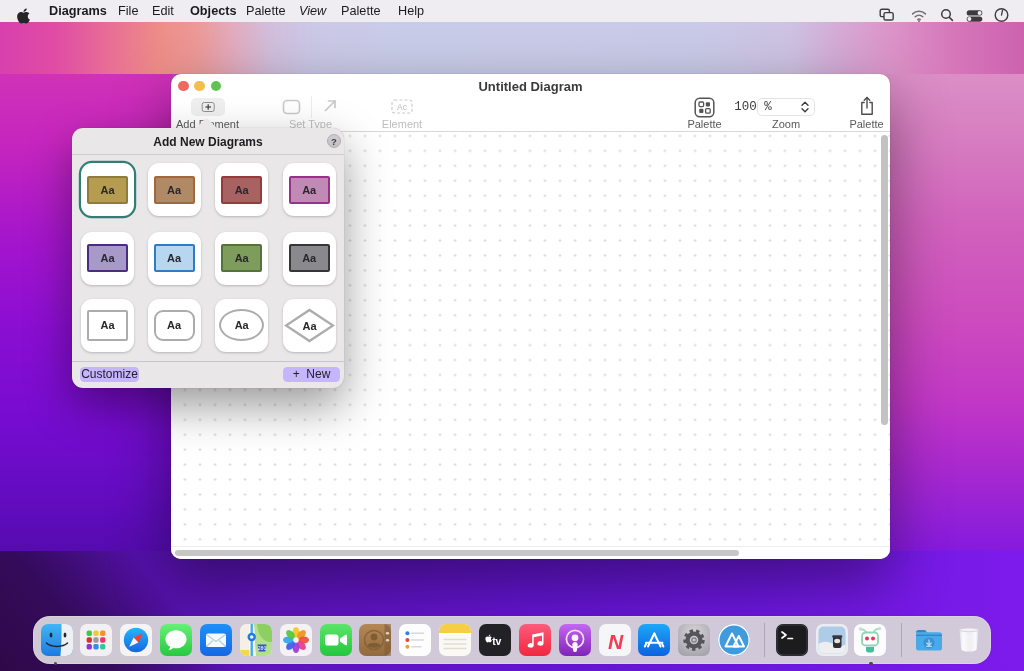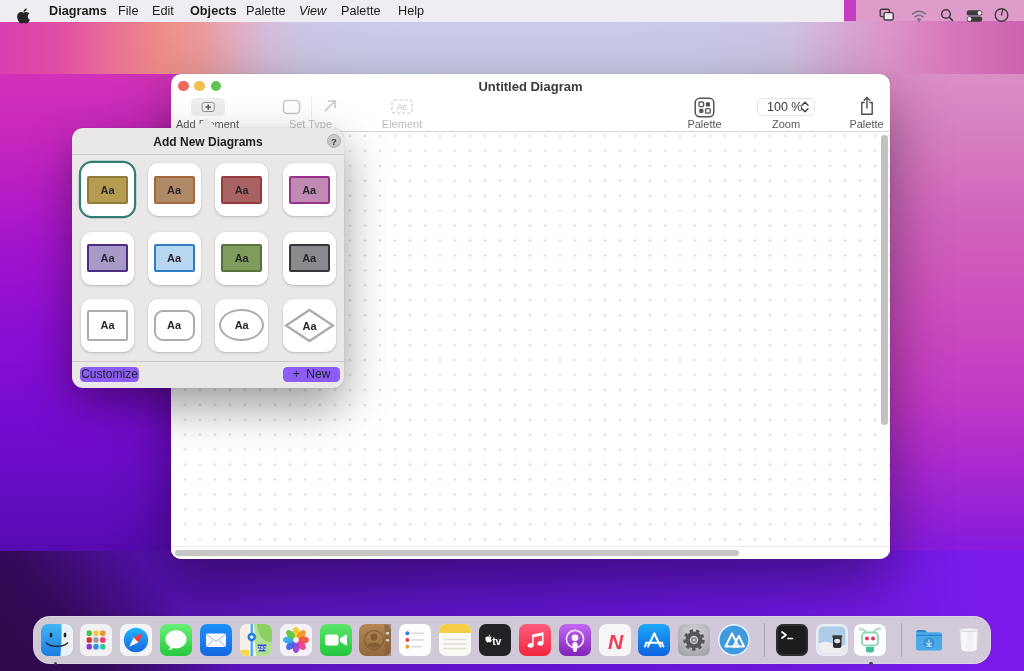--- a/index.html
+++ b/index.html
@@ -11,21 +11,21 @@
     linear-gradient(90deg, #D840AE 0px, #E04CA4 55px, #E86E96 110px, #EE8D87 160px, #EC9A9A 200px, #E2ACC0 235px, #D2BEDC 270px, #CBC8E6 310px, #C9CCE9 400px, #C9CAE8 700px, #CEC2E2 790px, #D6A8D4 845px, #DC94C8 890px, #D678BA 950px, #CE62B0 1024px),
     linear-gradient(50deg, #2E0948 0%, #340B5C 22%, rgba(52,11,92,0) 45%),
     linear-gradient(90deg, #4A0E94 0%, #5C13BA 25%, #6214CE 50%, #6B17DD 75%, #7D1BEC 100%),
     linear-gradient(180deg, #D83BB2 22px, #C726BE 140px, #A415CC 240px, #8A0ED2 330px, #760CD0 420px, #620CC0 500px, #500BA8 570px, #470A96 640px),
     linear-gradient(180deg, #DF9CCB 22px, #D883C2 120px, #D163BC 220px, #CC4BBE 320px, #C238C6 400px, #AC2ACE 460px, #9220D8 520px, #7D16E2 570px, #7A18E6 671px);
   background-repeat:no-repeat;
   background-size: 1024px 53px, 420px 120px, 1024px 120px, 172px 671px, 168px 671px;
   background-position: 0 21px, 0 551px, 0 551px, 0 0, 856px 0;
 }
 
-#menubar { position:absolute; left:0; top:0; width:844px; height:22px; background:#F0EDF2; display:flex; align-items:center; font-size:12.7px; color:#1b1b1d; }
+#menubar { position:absolute; left:0; top:0; width:1024px; height:22px; background:#F0EDF2; display:flex; align-items:center; font-size:12.7px; color:#1b1b1d; }
 #menubar .mi { position:absolute; top:0; height:22px; line-height:22px; }
 
 #win { position:absolute; left:171px; top:74px; width:719px; height:485px; background:#fff; border-radius:10px; box-shadow:0 22px 60px rgba(0,0,0,.42), 0 0 1px rgba(0,0,0,.35); }
 #titlebar { position:absolute; left:0; top:0; width:719px; height:57px; }
 .tl { position:absolute; top:6.8px; width:10.5px; height:10.5px; border-radius:50%; }
 #wtitle { position:absolute; left:0; right:0; top:5px; text-align:center; font-weight:bold; font-size:13px; color:#3a3a3c; }
 .tbicon { position:absolute; }
 .tblabel { position:absolute; top:44px; font-size:11px; color:#59595b; text-align:center; transform:translateX(-50%); white-space:nowrap; }
 .tblabel.dis { color:#bdbdbf; }
 #canvas { position:absolute; left:0; top:57px; width:719px; height:428px; border-top:1px solid #D9D7D9; background:#fff; border-radius:0 0 10px 10px; overflow:hidden; }
@@ -37,21 +37,21 @@
 
 #pop { position:absolute; left:72px; top:128px; width:272px; height:260px; background:#E9E7E8; border-radius:11px; box-shadow:0 18px 45px rgba(0,0,0,.4), 0 0 1px rgba(0,0,0,.3); }
 #poparrow { position:absolute; left:126px; top:-7.5px; width:17px; height:17px; background:#E9E7E8; transform:rotate(45deg); border-radius:3px; }
 #poptitle { position:absolute; left:0; right:0; top:7px; text-align:center; font-size:12px; font-weight:bold; color:#1d1d1f; }
 #pophelp { position:absolute; left:255px; top:5.5px; width:14px; height:14px; border-radius:50%; background:linear-gradient(180deg,#CFCDCF,#C2C0C2); border:.5px solid #AFADAF; font-size:9.5px; font-weight:bold; color:#3c3c3e; text-align:center; line-height:13px; }
 #popsep1 { position:absolute; left:0; top:25.5px; width:272px; height:1px; background:#CFCDCE; }
 #popsep2 { position:absolute; left:0; top:232.5px; width:272px; height:1px; background:#C8C6C7; }
 .card { position:absolute; width:53px; height:53px; background:#fff; border-radius:11px; box-shadow:0 1px 2.5px rgba(0,0,0,.22); }
 .card.sel { box-shadow:0 0 0 2.2px #337E74, 0 1px 2px rgba(0,0,0,.15); }
 .shape { position:absolute; left:6px; top:12.5px; width:41px; height:28px; border-radius:2px; display:flex; align-items:center; justify-content:center; font-size:11px; font-weight:bold; color:#28282c; }
-.pbtn { position:absolute; top:239px; height:15px; background:#8b5cf6; border-radius:4.5px; font-size:12px; color:#222; text-align:center; line-height:15px; }
+.pbtn { position:absolute; top:239px; height:15px; background:#c4b5fd; border-radius:4.5px; font-size:12px; color:#222; text-align:center; line-height:15px; }
 
 #dock { position:absolute; left:33px; top:616px; width:958px; height:48px; background:rgba(213,209,216,.96); border-radius:17px; box-shadow:inset 0 0 0 1px rgba(255,255,255,.18), 0 0 1px rgba(0,0,0,.25); }
 .dicon { position:absolute; top:8px; width:32px; height:32px; }
 .dsep { position:absolute; top:7px; width:1px; height:34px; background:rgba(80,75,85,.28); }
 .ddot { position:absolute; top:45.5px; width:3.4px; height:3.4px; border-radius:50%; background:#46464c; }
 </style>
 </head>
 <body>
 <div id="screen">
   <div id="wallpaper"></div>
@@ -126,21 +126,21 @@
       <div class="tblabel dis" style="left:231px;">Element</div>
       <svg class="tbicon" style="left:523px; top:23px;" width="21" height="21" viewBox="0 0 21 21">
           <rect x="1.2" y="1.2" width="18.6" height="18.6" rx="4.5" fill="none" stroke="#545456" stroke-width="1.5"></rect>
           <rect x="5" y="5" width="4.6" height="4.6" rx="1" fill="none" stroke="#545456" stroke-width="1.3"></rect>
           <rect x="11.8" y="5.2" width="4.2" height="4.2" rx="1" fill="#545456"></rect>
           <rect x="5.2" y="11.8" width="4.2" height="4.2" rx="1" fill="#545456"></rect>
           <rect x="11.6" y="11.6" width="4.6" height="4.6" rx="1" fill="none" stroke="#545456" stroke-width="1.3"></rect>
         </svg>
       <div class="tblabel" style="left:533.5px;">Palette</div>
       <div class="tbicon" style="left:586px; top:24px; width:58px; height:18px; border:1px solid #E4E4E4; border-radius:5px;"></div>
-      <div class="tbicon" style="left:596px; top:24px; width:42px; height:18px; font-size:12.5px; color:#3a3a3c; text-align:left; line-height:18px;">100 %</div>
+      <div class="tbicon" style="left:561px; top:24px; width:42px; height:18px; font-size:12.5px; color:#3a3a3c; text-align:center; line-height:18px;font-family:Liberation Mono, monospace;">100 %</div>
       <svg class="tbicon" style="left:629px; top:27px;" width="10" height="12" viewBox="0 0 10 12">
           <g stroke="#3c3c3e" stroke-width="1.4" fill="none" stroke-linecap="round" stroke-linejoin="round">
             <path d="M2 4.2 L5 1.2 L8 4.2"></path>
             <path d="M2 7.8 L5 10.8 L8 7.8"></path>
           </g>
         </svg>
       <div class="tblabel" style="left:615px;">Zoom</div>
       <svg class="tbicon" style="left:688px; top:22px;" width="16" height="20" viewBox="0 0 16 20">
           <g stroke="#4c4c4e" stroke-width="1.4" fill="none" stroke-linecap="round" stroke-linejoin="round">
             <path d="M5.2 6.5 H2.8 V18.2 H13.2 V6.5 H10.8"></path>

